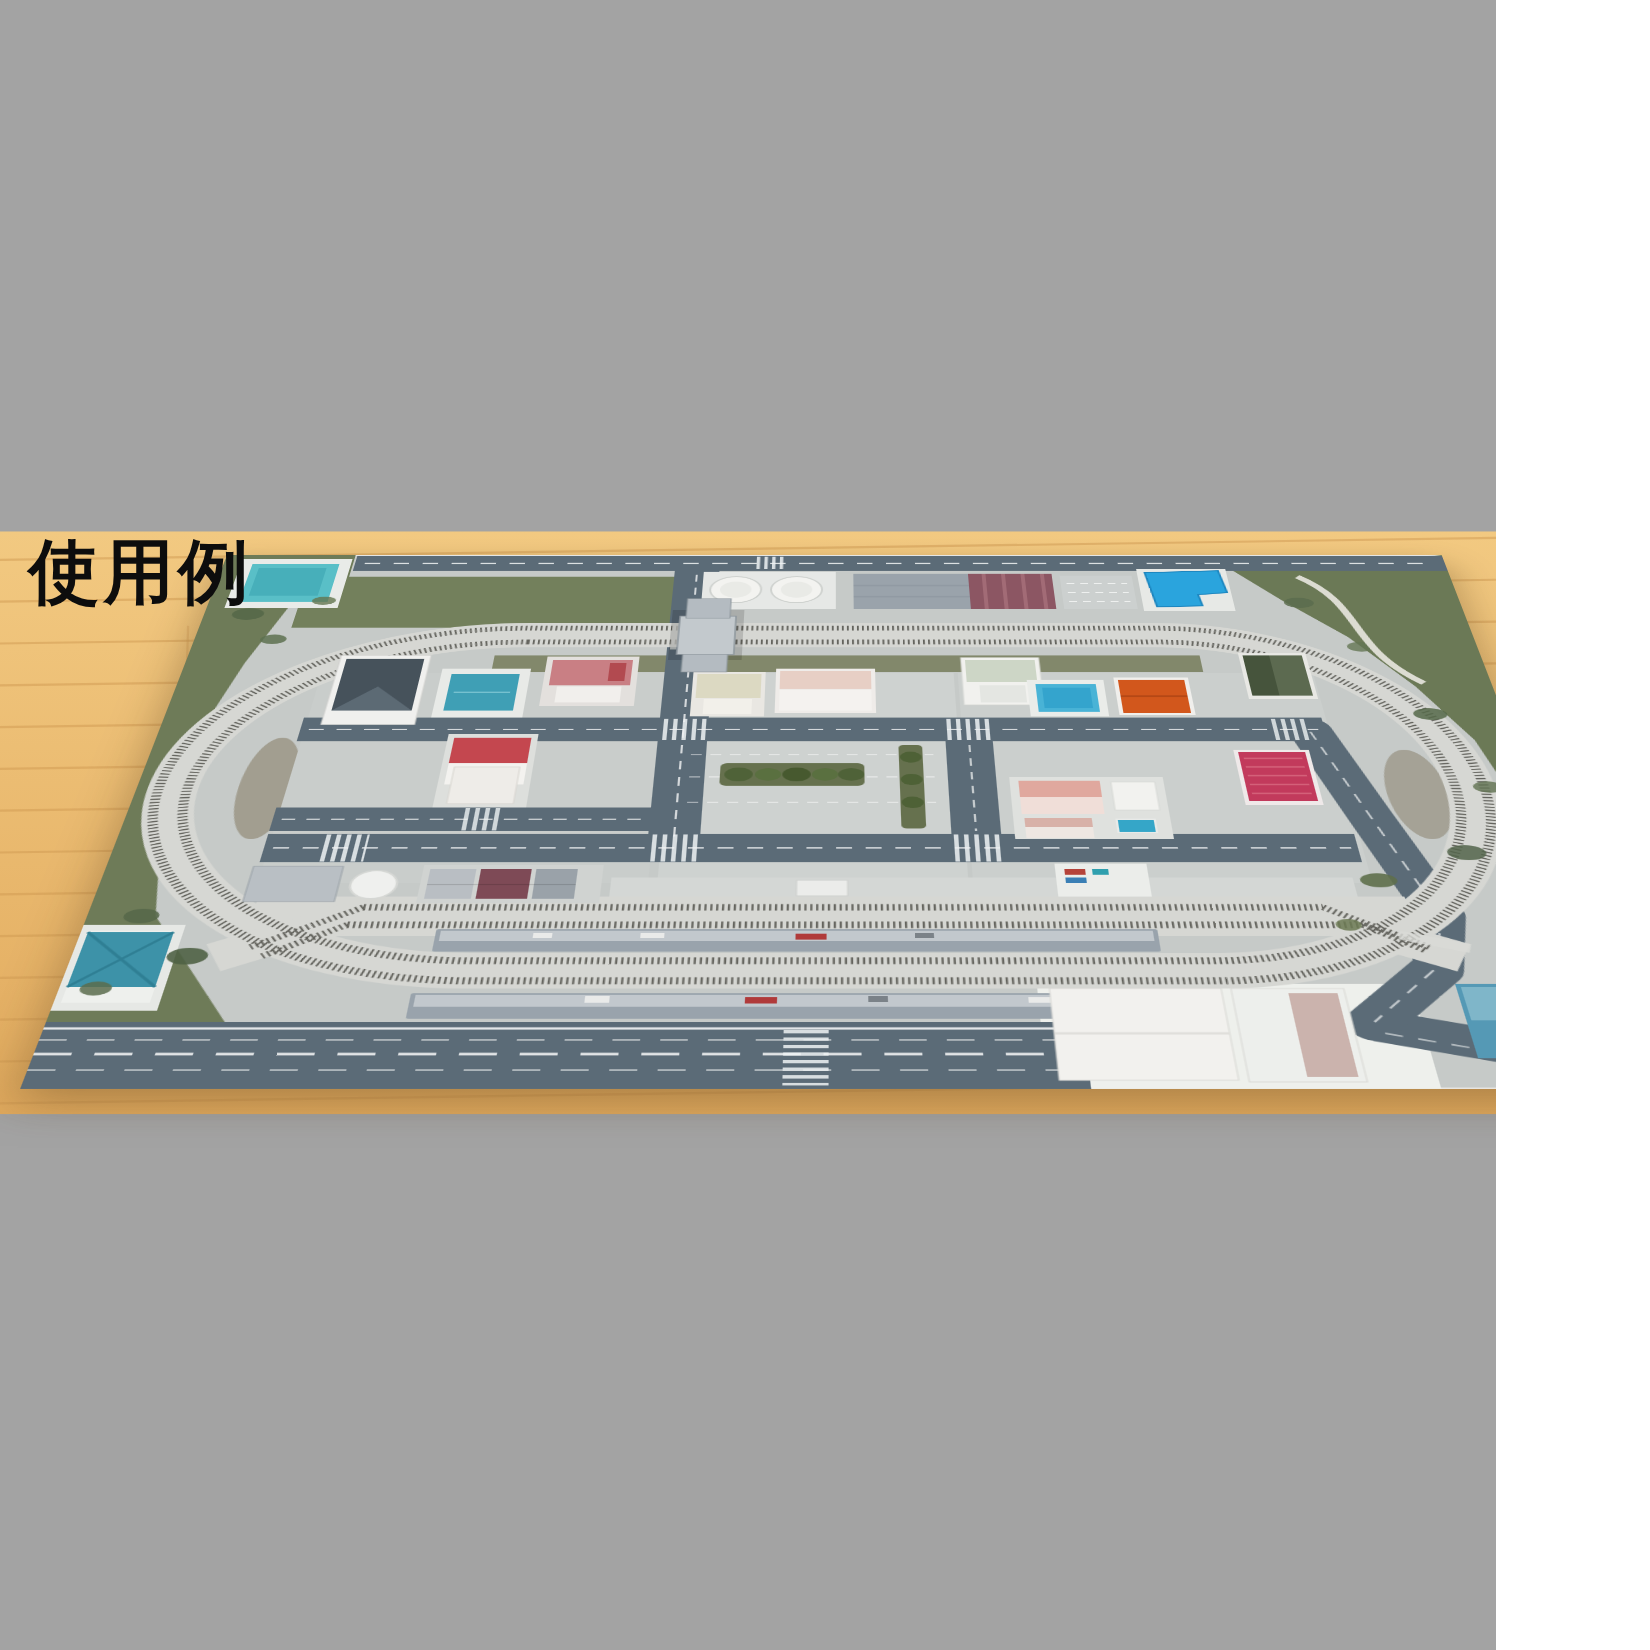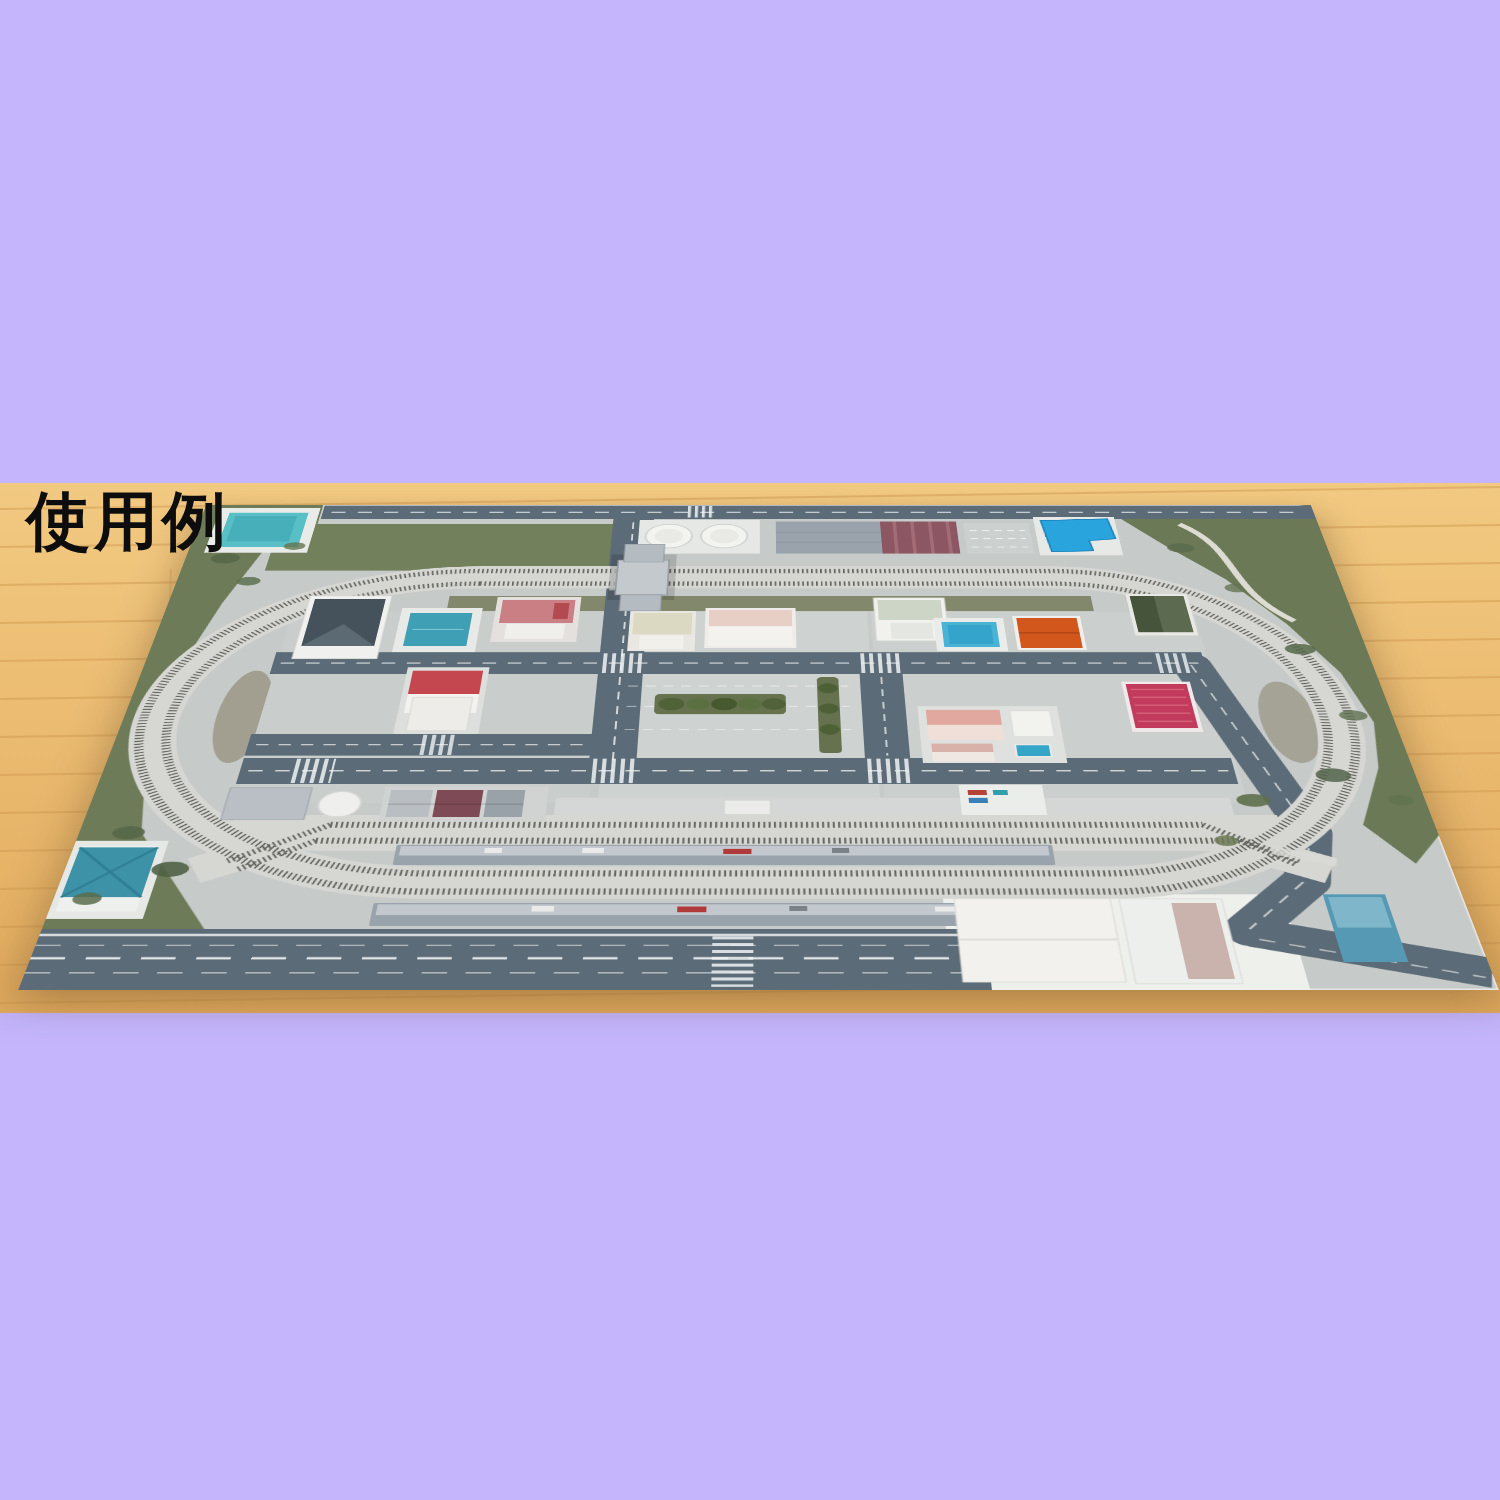--- a/index.html
+++ b/index.html
@@ -1,16 +1,16 @@
 <!DOCTYPE html>
 <html><head>
 <meta charset="utf-8">
 <style>
   html,body{margin:0;padding:0;background:#ffffff;}
-  .stage{position:relative;width:1500px;height:1500px;background:#c4b5fd;overflow:hidden;
+  .stage{position:relative;width:1360px;height:1500px;background:#a3a3a3;overflow:hidden;
          font-family:"DejaVu Sans","Liberation Sans",sans-serif;}
   .floor{position:absolute;left:0;top:483px;width:1500px;height:530px;}
   .mat{position:absolute;left:126px;top:298px;width:1265px;height:828px;
        transform:perspective(2330px) rotateX(55deg);
        transform-origin:50% 50%;
        box-shadow:0 16px 42px rgba(70,45,20,0.35);
        background:#c6cac8;}
   .mat svg{display:block;width:100%;height:100%;}
   .caption{position:absolute;left:26px;top:486px;font-size:64px;font-weight:700;
            color:#0d0d0d;letter-spacing:4px;line-height:1.1;}

